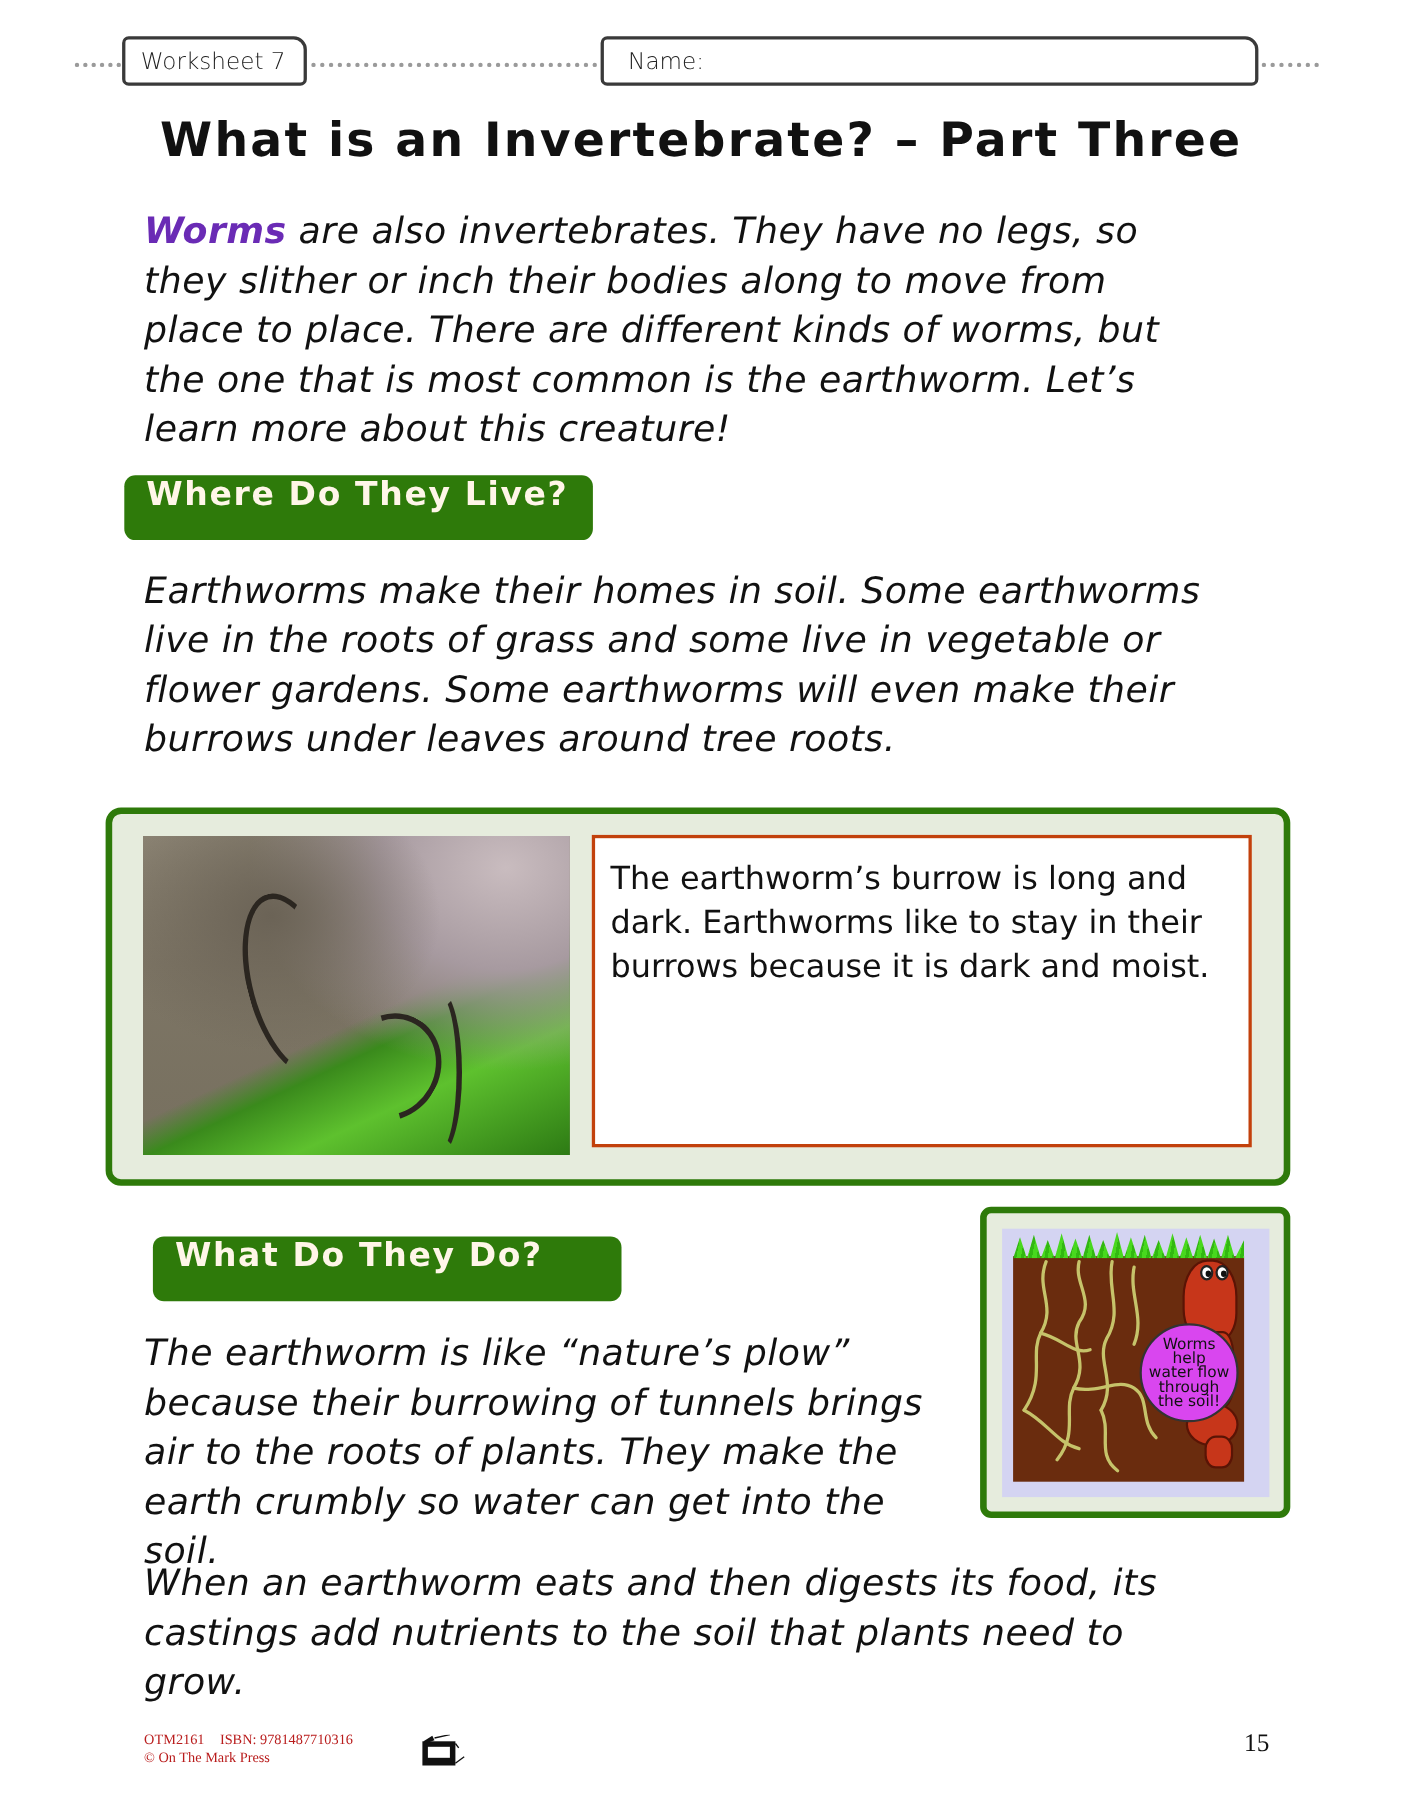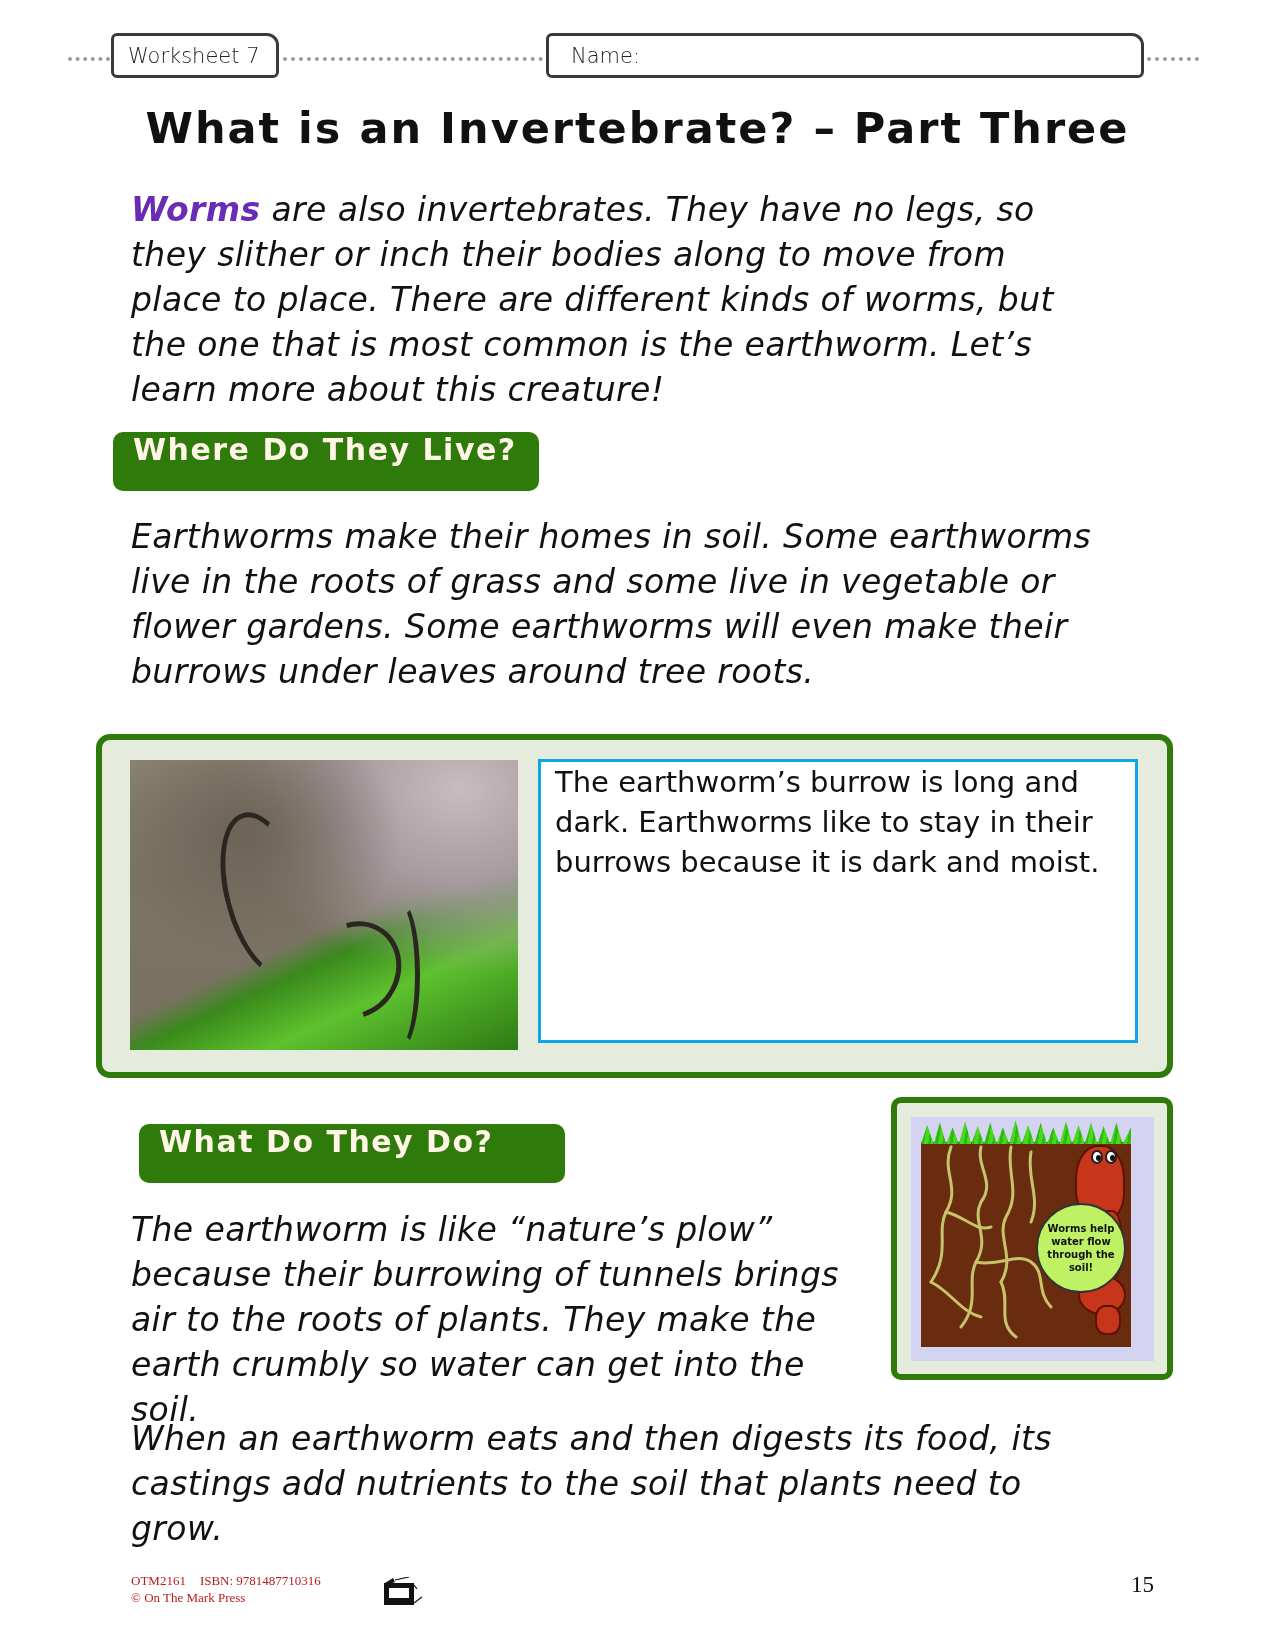--- a/index.html
+++ b/index.html
@@ -22,35 +22,35 @@
   .burrow-box { position: absolute; left: 96px; top: 734px; width: 1077px; height: 344px; border: 6px solid #2e7a0a;
                 border-radius: 14px; background: #e6ecdd; }
   .photo { position: absolute; left: 130px; top: 760px; width: 388px; height: 290px;
            background:
              radial-gradient(ellipse at 30% 25%, #6b6356 0%, transparent 40%),
              radial-gradient(ellipse at 85% 10%, #c9bcbf 0%, #a79aa0 25%, transparent 50%),
              linear-gradient(155deg, transparent 55%, #3a8a1c 62%, #5ec12e 75%, #2d7a14 100%),
              linear-gradient(180deg, #8c8474 0%, #7d7565 40%, #77705f 100%); }
   .burrow-line { position: absolute; border: 5px solid #2b2620; border-radius: 50%; }
   .burrow-text { position: absolute; left: 538px; top: 759px; width: 600px; height: 284px; background: #fff;
-                 border: 3px solid #0ea5e9; padding: 0 14px; font-size: 29px; line-height: 40px; color: #111; }
+                 border: 3px solid #c2410c; padding: 16px 14px; font-size: 29px; line-height: 40px; color: #111; }
   .burrow-text p + p { margin-top: 18px; }
 
   .comic-box { position: absolute; left: 891px; top: 1097px; width: 282px; height: 283px; border: 6px solid #2e7a0a;
                border-radius: 10px; background: #e6ecdd; }
   .comic-bg { position: absolute; left: 911px; top: 1117px; width: 243px; height: 244px; background: #d4d4f2; }
   .soil { position: absolute; left: 921px; top: 1142px; width: 210px; height: 205px; background: #6a2c0e; }
   .grass { position: absolute; left: 921px; top: 1120px; width: 210px; height: 24px;
            background: repeating-linear-gradient(100deg, #48d81e 0 4px, #32b812 4px 7px); clip-path: polygon(0 100%,3% 20%,6% 100%,9% 10%,12% 100%,15% 30%,18% 100%,21% 5%,24% 100%,27% 25%,30% 100%,33% 10%,36% 100%,39% 30%,42% 100%,45% 0,48% 100%,51% 20%,54% 100%,57% 10%,60% 100%,63% 30%,66% 100%,69% 5%,72% 100%,75% 20%,78% 100%,81% 10%,84% 100%,87% 25%,90% 100%,93% 10%,96% 100%,100% 30%,100% 100%); }
   .worm { position: absolute; background: #c7361a; border: 2px solid #5a1405; }
   .eye { position: absolute; width: 12px; height: 14px; background: #fff; border: 2px solid #222; border-radius: 50%; }
   .eye::after { content: ""; position: absolute; left: 3px; top: 3px; width: 5px; height: 6px; background: #111; border-radius: 50%; }
-  .bubble { position: absolute; left: 1036px; top: 1203px; width: 90px; height: 90px; border-radius: 50%; background: #bef264;
+  .bubble { position: absolute; left: 1036px; top: 1203px; width: 90px; height: 90px; border-radius: 50%; background: #d946ef;
             border: 2px solid #333; display: flex; align-items: center; justify-content: center; text-align: center;
-            font-size: 10px; font-weight: bold; line-height: 13px; color: #111; padding: 6px; }
+            font-size: 14px; font-weight: normal; line-height: 13px; color: #111; padding: 6px; }
 
   .footer-left { position: absolute; left: 131px; top: 1572px; font-family: "Liberation Serif", serif; font-size: 13px; line-height: 17px; color: #b91c1c; }
   .footer-left .isbn { margin-left: 14px; }
   .logo { position: absolute; left: 383px; top: 1577px; width: 40px; height: 30px; }
   .page-num { position: absolute; left: 1131px; top: 1572px; font-family: "Liberation Serif", serif; font-size: 23px; color: #111; }
 </style>
 </head>
 <body>
 
 <div class="dots" style="left:68px; top:57px; width:42px;"></div>

